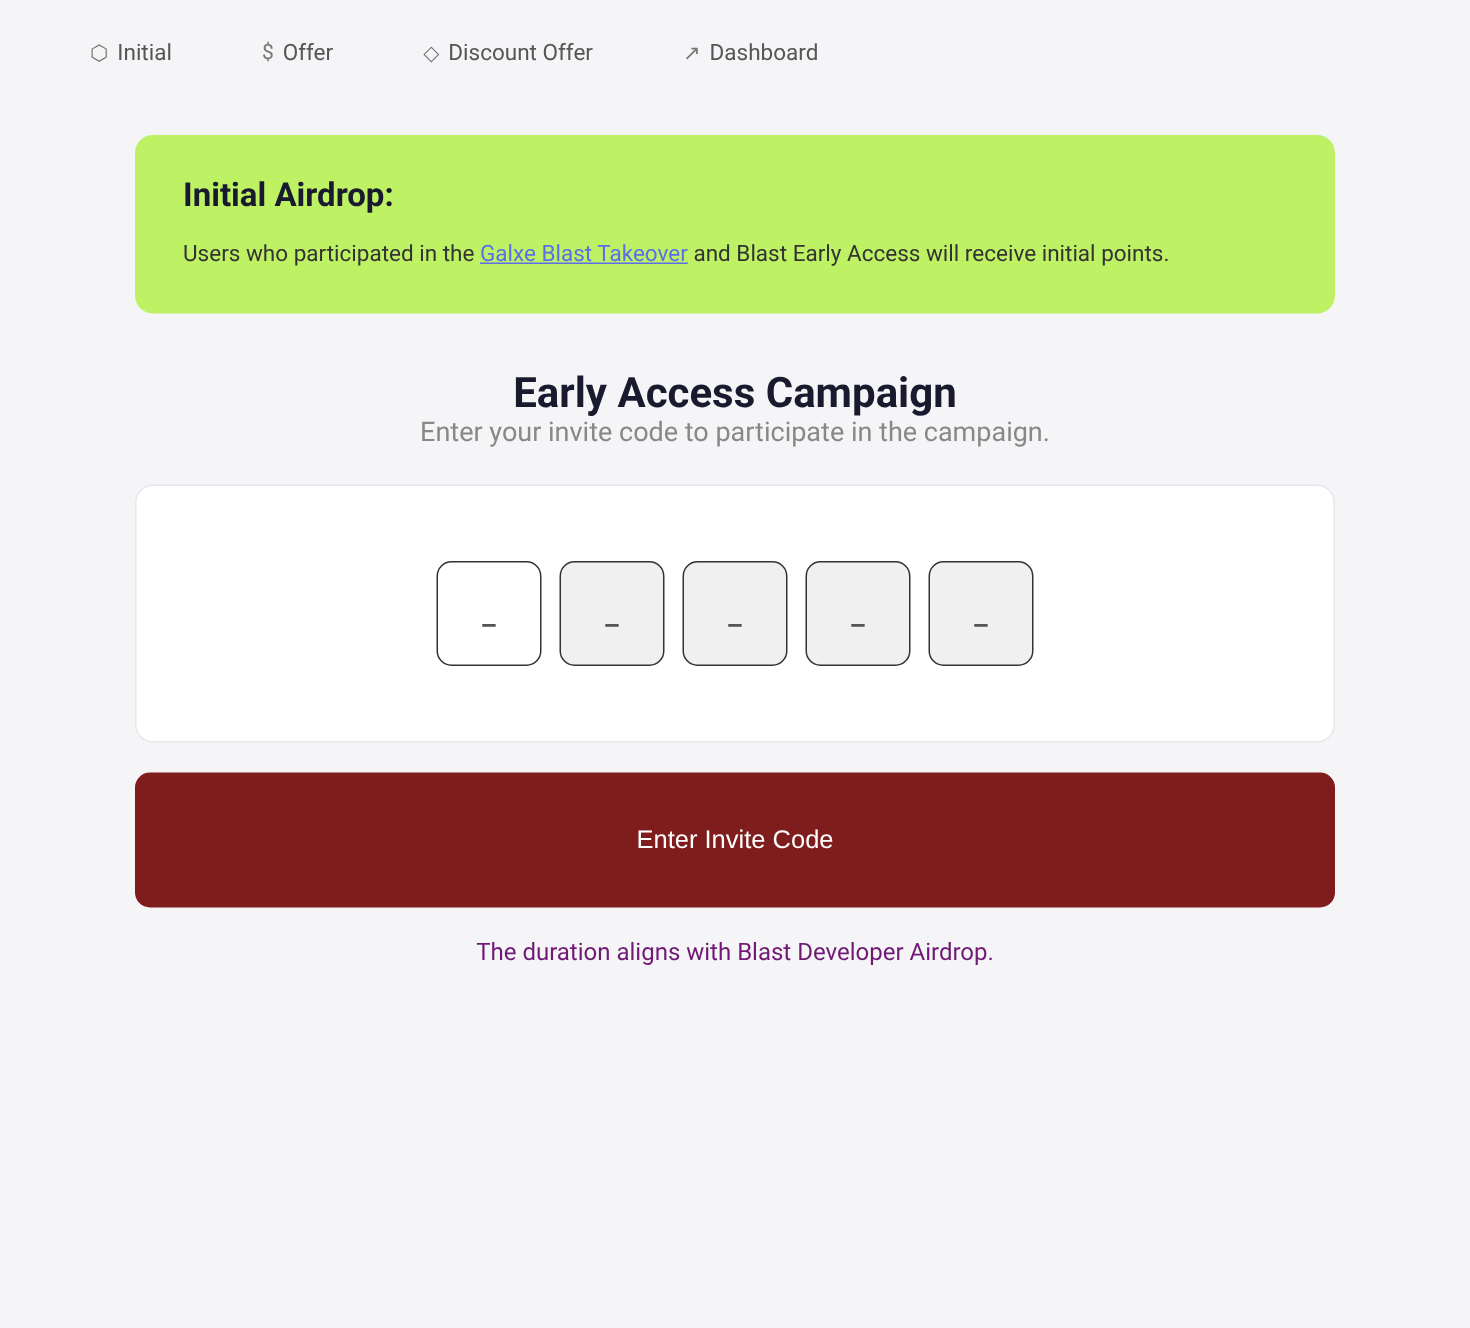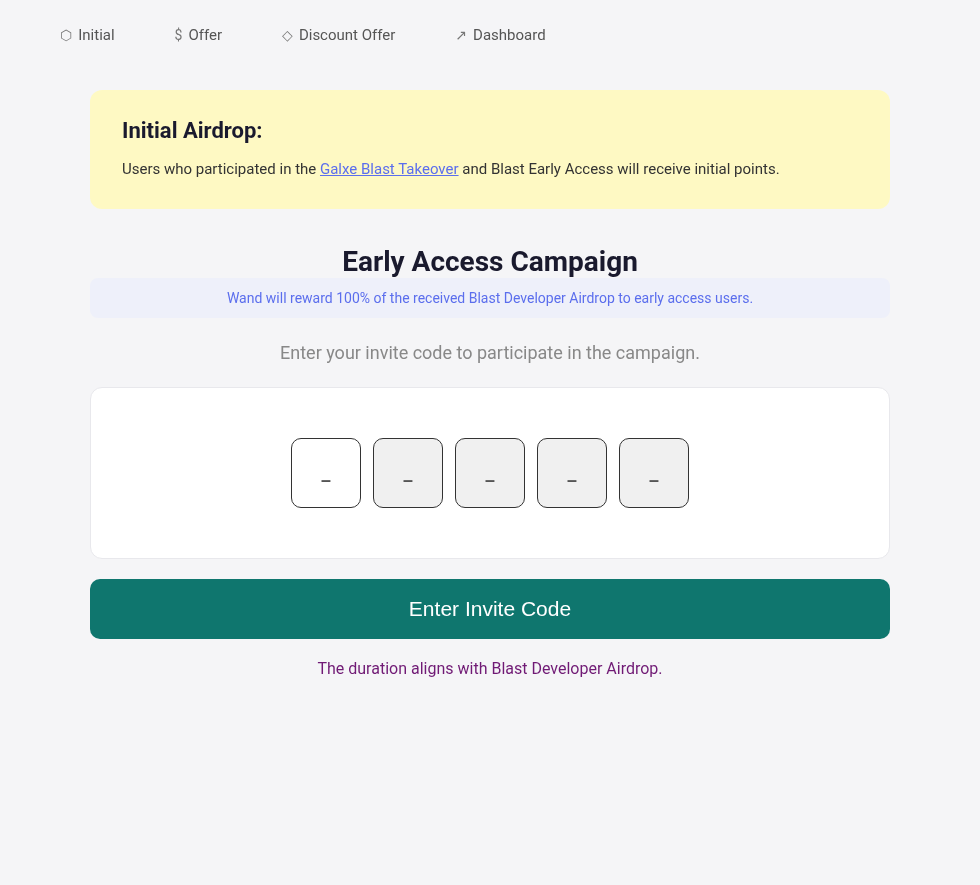--- a/index.html
+++ b/index.html
@@ -44,21 +44,21 @@
     
     main {
       display: flex;
       flex-direction: column;
       align-items: center;
       padding: 20px 40px 40px;
     }
 
     
     .airdrop-box {
-      background-color: #fef9c3;
+      background-color: #bef264;
       border-radius: 12px;
       padding: 28px 32px;
       width: 800px;
       margin-bottom: 36px;
     }
 
     .airdrop-box h2 {
       font-size: 22px;
       font-weight: 700;
       margin-bottom: 14px;
@@ -152,24 +152,24 @@
     .code-cell-dash {
       font-size: 20px;
       font-weight: 500;
       color: #555;
       user-select: none;
     }
 
     
     .enter-button {
       width: 100%;
-      padding: 18px;
-      background-color: #0f766e;
+      padding: 35px;
+      background-color: #7f1d1d;
       color: #ffffff;
-      font-size: 21px;
+      font-size: 17px;
       font-weight: 500;
       border: none;
       border-radius: 10px;
       cursor: pointer;
       margin-bottom: 20px;
     }
 
     .duration-note {
       font-size: 16px;
       color: #701a75;
@@ -204,23 +204,20 @@
     <h2>Initial Airdrop:</h2>
     <p>
       <span>Users who participated in the </span><a href="#">Galxe Blast Takeover</a><span> and Blast Early Access will receive initial points.</span>
     </p>
   </div>
 
   <div class="campaign-section">
 
     <h1 class="campaign-title">Early Access Campaign</h1>
 
-    <div class="campaign-subtitle-box">
-      <p>Wand will reward 100% of the received Blast Developer Airdrop to early access users.</p>
-    </div>
 
     <p class="invite-instruction">Enter your invite code to participate in the campaign.</p>
 
     <div class="code-input-container">
       <div class="code-inputs">
         <div class="code-cell">
           <span class="code-cell-dash">_</span>
         </div>
         <div class="code-cell">
           <span class="code-cell-dash">_</span>

